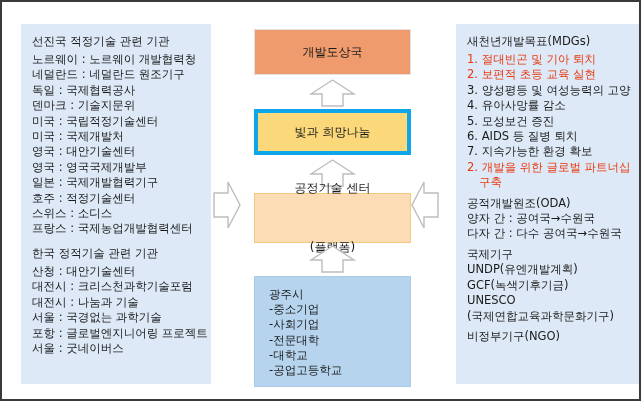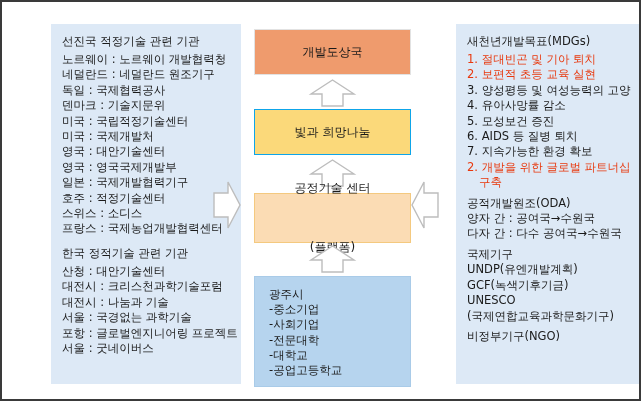--- a/index.html
+++ b/index.html
@@ -20,21 +20,21 @@
     overflow: hidden;
   }
 
   
   .side-panel {
     position: absolute;
     background: #dde9f6;
     box-sizing: border-box;
     padding: 9px 10px 8px 11px;
   }
-  #left-panel  { left: 19px;  top: 22px; width: 190px; height: 360px; margin-left: 30px; }
+  #left-panel  { left: 19px;  top: 22px; width: 190px; height: 360px; }
   #right-panel { left: 430px; top: 22px; width: 190px; height: 360px; margin-left: 24px; }
 
   .panel-head {
     font-size: 11.5px;
     color: #1a1a1a;
     line-height: 16px;
     white-space: nowrap;
     margin-bottom: 3px;
   }
   .panel-line {
@@ -64,21 +64,21 @@
     line-height: 15px;
   }
   #box-developing {
     top: 27px; height: 46px;
     background: #ef9b6d;
     border: 1px solid #e2e2e2;
   }
   #box-sharing {
     top: 107px; height: 46px;
     background: #fbd97a;
-    border: 1px solid #0ea5e9;
+    border: 4px solid #0ea5e9;
   }
   #box-center {
     top: 191px; height: 50px;
     background: #fbdcb4;
     border: 1px solid #f4c97f;
     gap: 44px;
   }
   #box-gwangju {
     top: 274px; height: 111px;
     background: #b6d4ee;

